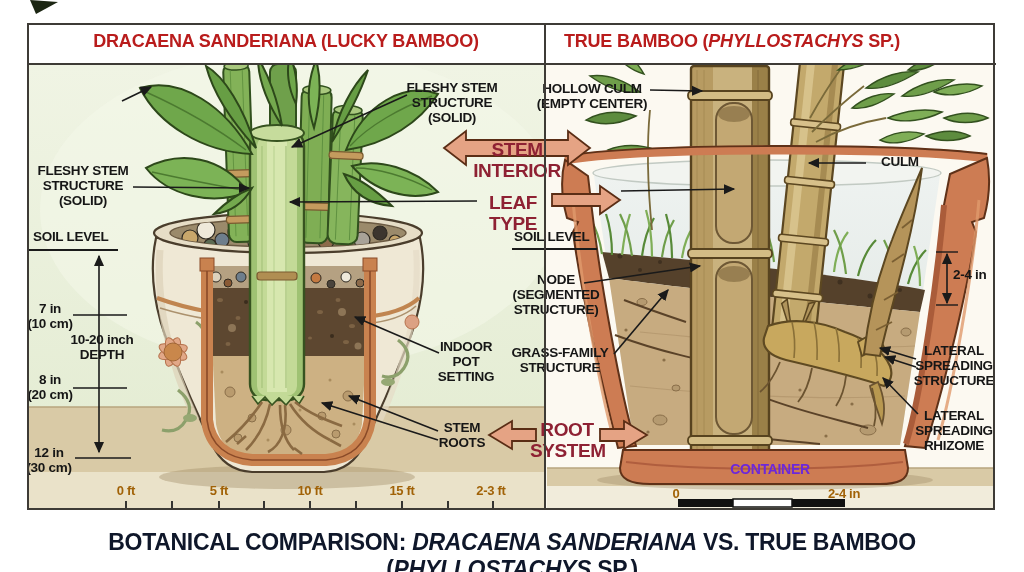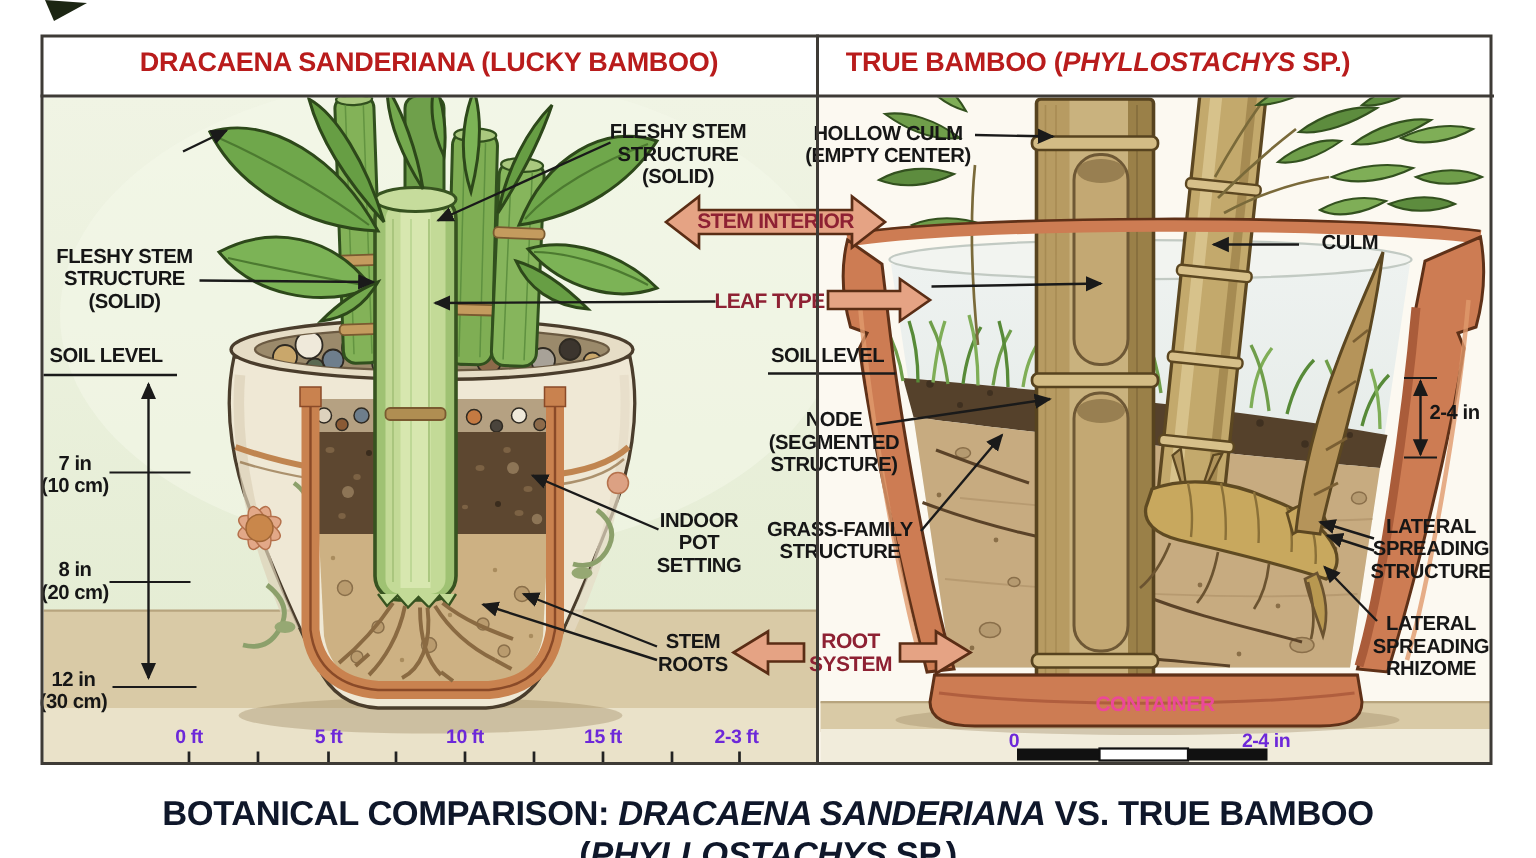--- a/index.html
+++ b/index.html
@@ -17,22 +17,22 @@
          border-bottom:2px solid var(--frame);z-index:5;pointer-events:none;}
   #vdivider{position:absolute;left:543.5px;top:23px;width:2.5px;height:485px;
          background:var(--frame);z-index:5;}
   .panel-title{position:absolute;top:31px;z-index:6;text-align:center;
          font-size:18px;font-weight:700;letter-spacing:-0.2px;color:#b91c1c;}
   #title-left{left:29px;width:514px;}
   #title-right{left:546px;width:372px;}
   .lbl{position:absolute;z-index:4;font-size:13.5px;font-weight:700;line-height:1.1;
        letter-spacing:-0.3px;color:#161616;white-space:pre-line;text-align:center;}
   .lbl.left{text-align:left;}
-  .red{color:var(--label-red);font-size:14px;letter-spacing:-0.4px;}
-  .scale-lbl{position:absolute;z-index:4;font-size:13px;font-weight:700;color:#6d28d9;
+  .red{color:var(--label-red);font-size:19px;letter-spacing:-0.4px;}
+  .scale-lbl{position:absolute;z-index:4;font-size:13px;font-weight:700;color:#a16207;
        text-align:center;letter-spacing:-0.3px;}
   #footer{position:absolute;left:0;top:529px;width:1024px;text-align:center;z-index:6;}
   #footer .inner{display:inline-block;font-size:23px;font-weight:700;letter-spacing:-0.3px;
        color:#0f172a;border-bottom:2.2px solid #111;padding:0 3px 3px 3px;}
   .it{font-style:italic;}
 </style>
 </head>
 <body>
 
 <div id="stage">
@@ -463,20 +463,22 @@
 
   <div class="lbl" style="left:28px;top:164px;width:110px;">FLESHY STEM
 STRUCTURE
 (SOLID)</div>
   <div class="lbl" style="left:399px;top:81px;width:106px;">FLESHY STEM
 STRUCTURE
 (SOLID)</div>
   <div class="lbl left" style="left:33px;top:230px;width:100px;">SOIL LEVEL</div>
   <div class="lbl" style="left:22px;top:302px;width:56px;">7 in
 (10 cm)</div>
+  <div class="lbl" style="left:56px;top:333px;width:92px;">10-20 inch
+DEPTH</div>
   <div class="lbl" style="left:22px;top:373px;width:56px;">8 in
 (20 cm)</div>
   <div class="lbl" style="left:20px;top:446px;width:58px;">12 in
 (30 cm)</div>
   <div class="lbl" style="left:430px;top:340px;width:72px;">INDOOR
 POT
 SETTING</div>
   <div class="lbl" style="left:428px;top:421px;width:68px;">STEM
 ROOTS</div>
 
@@ -494,21 +496,21 @@
 STRUCTURE)</div>
   <div class="lbl" style="left:504px;top:346px;width:112px;">GRASS-FAMILY
 STRUCTURE</div>
   <div class="lbl left" style="left:953px;top:268px;width:52px;">2-4 in</div>
   <div class="lbl" style="left:910px;top:344px;width:88px;">LATERAL
 SPREADING
 STRUCTURE</div>
   <div class="lbl" style="left:910px;top:409px;width:88px;">LATERAL
 SPREADING
 RHIZOME</div>
-  <div class="lbl" style="left:724px;top:462px;width:92px;color:#ec4899;font-size:14px;">CONTAINER</div>
+  <div class="lbl" style="left:724px;top:462px;width:92px;color:#6d28d9;font-size:14px;">CONTAINER</div>
 
   <div class="scale-lbl" style="left:96px;top:483px;width:60px;">0 ft</div>
   <div class="scale-lbl" style="left:189px;top:483px;width:60px;">5 ft</div>
   <div class="scale-lbl" style="left:280px;top:483px;width:60px;">10 ft</div>
   <div class="scale-lbl" style="left:372px;top:483px;width:60px;">15 ft</div>
   <div class="scale-lbl" style="left:461px;top:483px;width:60px;">2-3 ft</div>
   <div class="scale-lbl" style="left:664px;top:486px;width:24px;">0</div>
   <div class="scale-lbl" style="left:812px;top:486px;width:64px;">2-4 in</div>
 
   <div id="footer"><span class="inner"><span>BOTANICAL COMPARISON: </span><span class="it">DRACAENA SANDERIANA</span><span> VS. TRUE BAMBOO (</span><span class="it">PHYLLOSTACHYS</span><span> SP.)</span></span></div>

